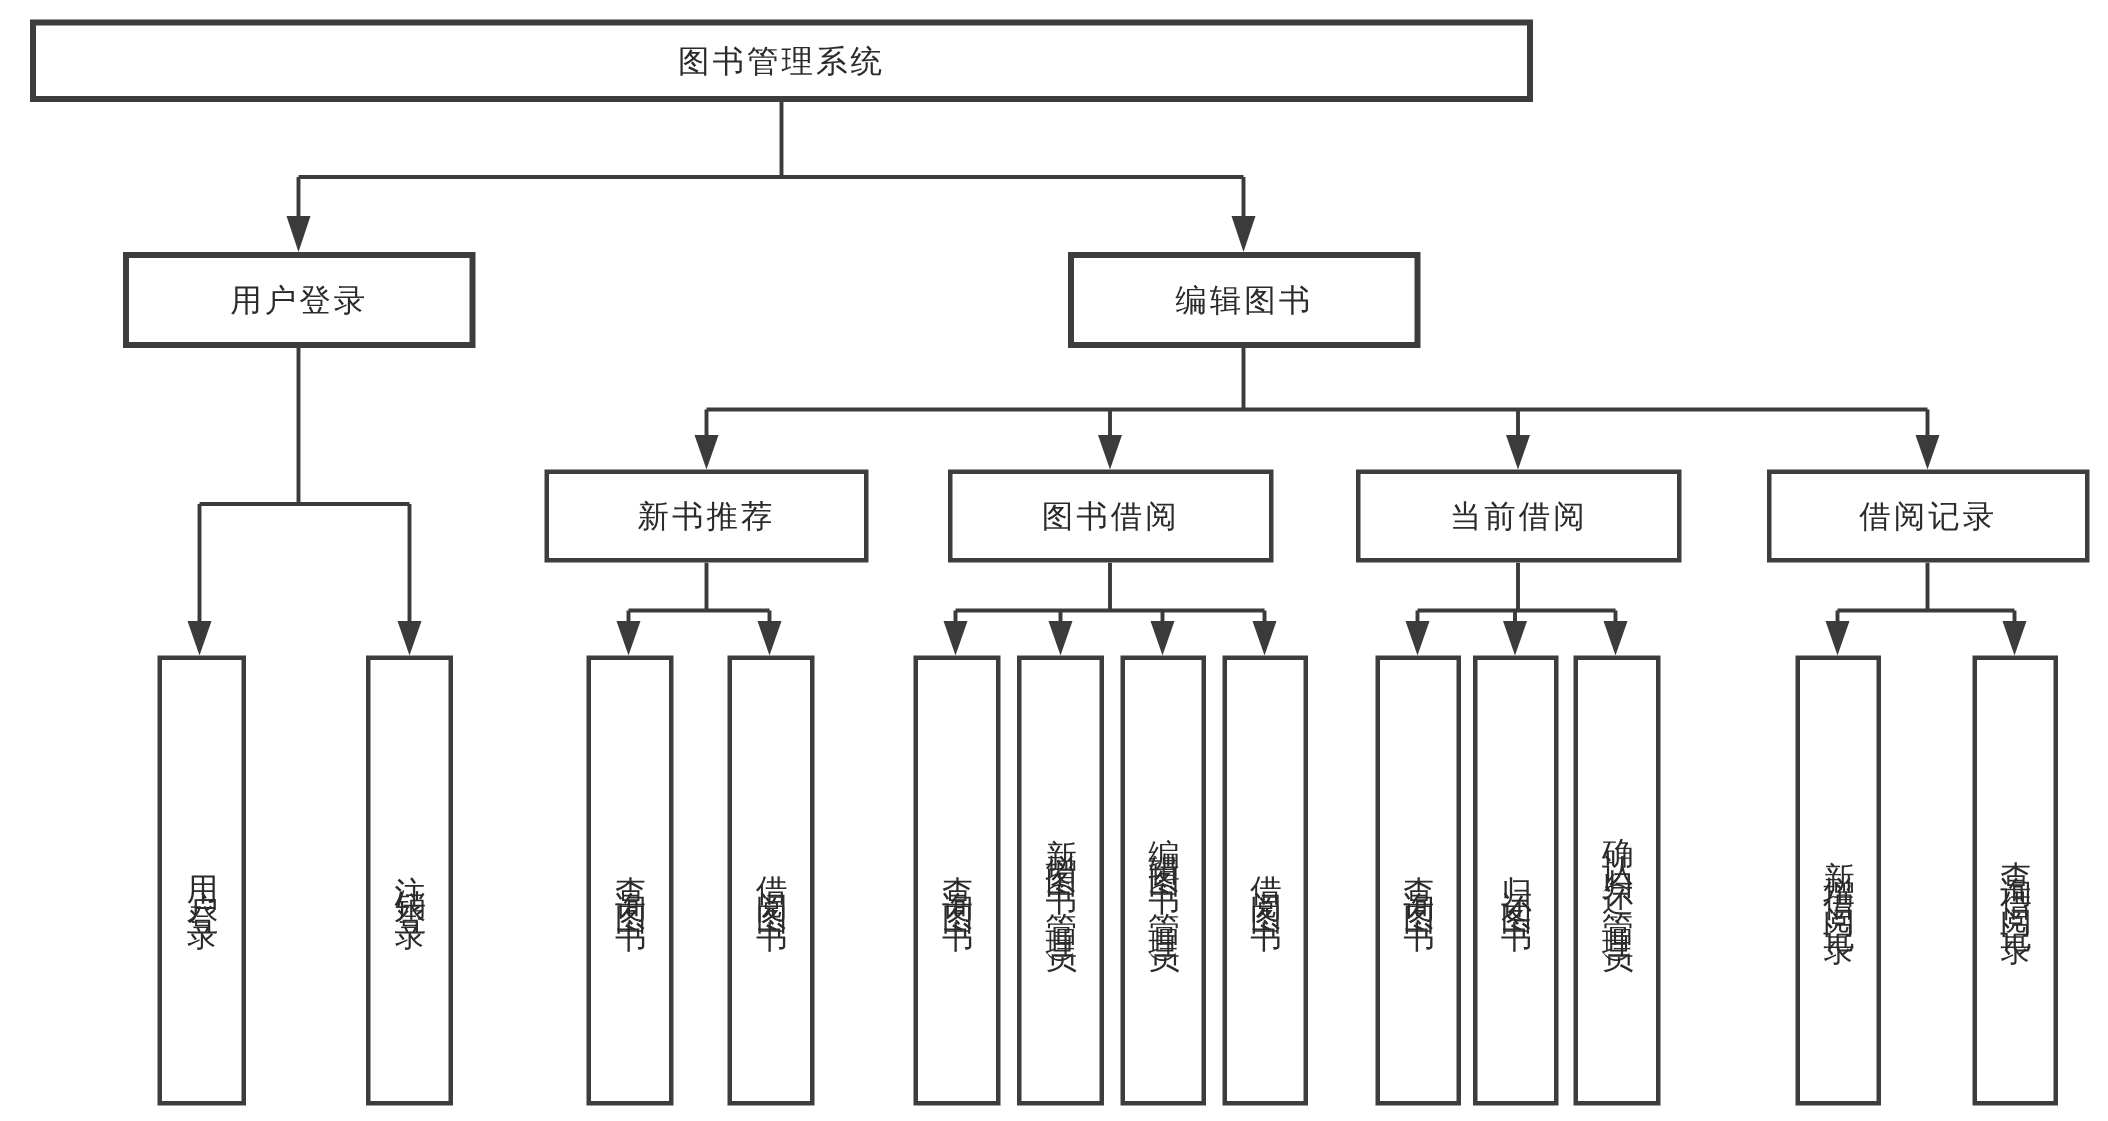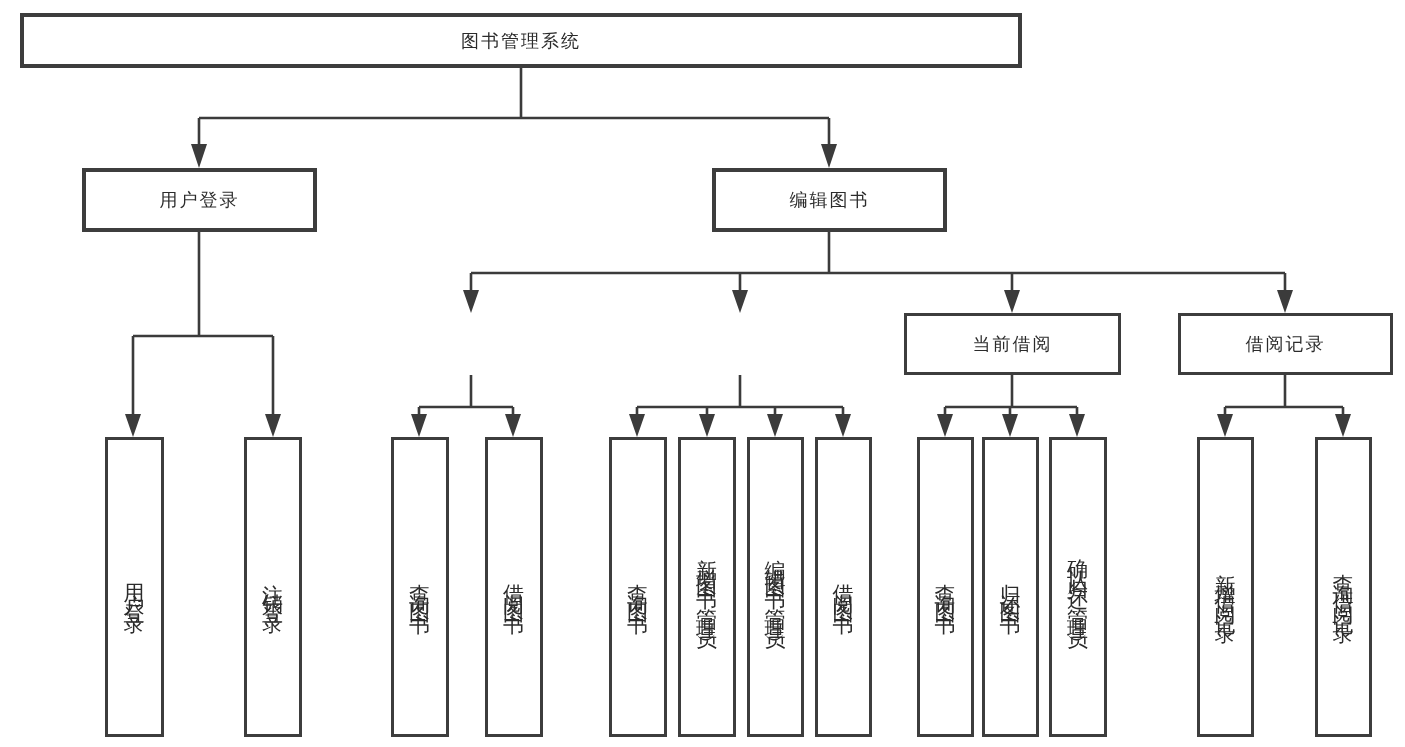--- a/index.html
+++ b/index.html
@@ -14,21 +14,21 @@
   .node{
     position:absolute;
     box-sizing:border-box;
     border:3px solid #3d3d3d;
     background:#ffffff;
     display:flex;align-items:center;justify-content:center;
     color:#2b2b2b;
     z-index:2;
   }
   .hnode{
-    font-size:18px;
+    font-size:21px;
     letter-spacing:2px;
     white-space:nowrap;
   }
   .vnode{
     writing-mode:vertical-rl;
     text-orientation:mixed;
     font-size:21px;
     letter-spacing:10px;
     line-height:1;
   }
@@ -110,20 +110,22 @@
       <polygon points="1217,414 1233,414 1225,437"></polygon>
       <polygon points="1335,414 1351,414 1343,437"></polygon>
     </g>
   </svg>
 
   <div class="node hnode" id="n-root">图书管理系统</div>
 
   <div class="node hnode" id="n-user-login">用户登录</div>
   <div class="node hnode" id="n-book-mgmt">编辑图书</div>
 
+  <div class="node hnode" id="n-new-book">新书推荐</div>
+  <div class="node hnode" id="n-book-borrow">图书借阅</div>
   <div class="node hnode" id="n-borrow-records">借阅记录</div>
   <div class="node hnode" id="n-current-borrow">当前借阅</div>
 
   <div class="node vnode leaf" id="l-user-login">用户登录</div>
   <div class="node vnode leaf" id="l-logout">注销登录</div>
 
   <div class="node vnode leaf" id="l-nb-query">查询图书</div>
   <div class="node vnode leaf" id="l-nb-borrow">借阅图书</div>
 
   <div class="node vnode leaf" id="l-bb-query">查询图书</div>

